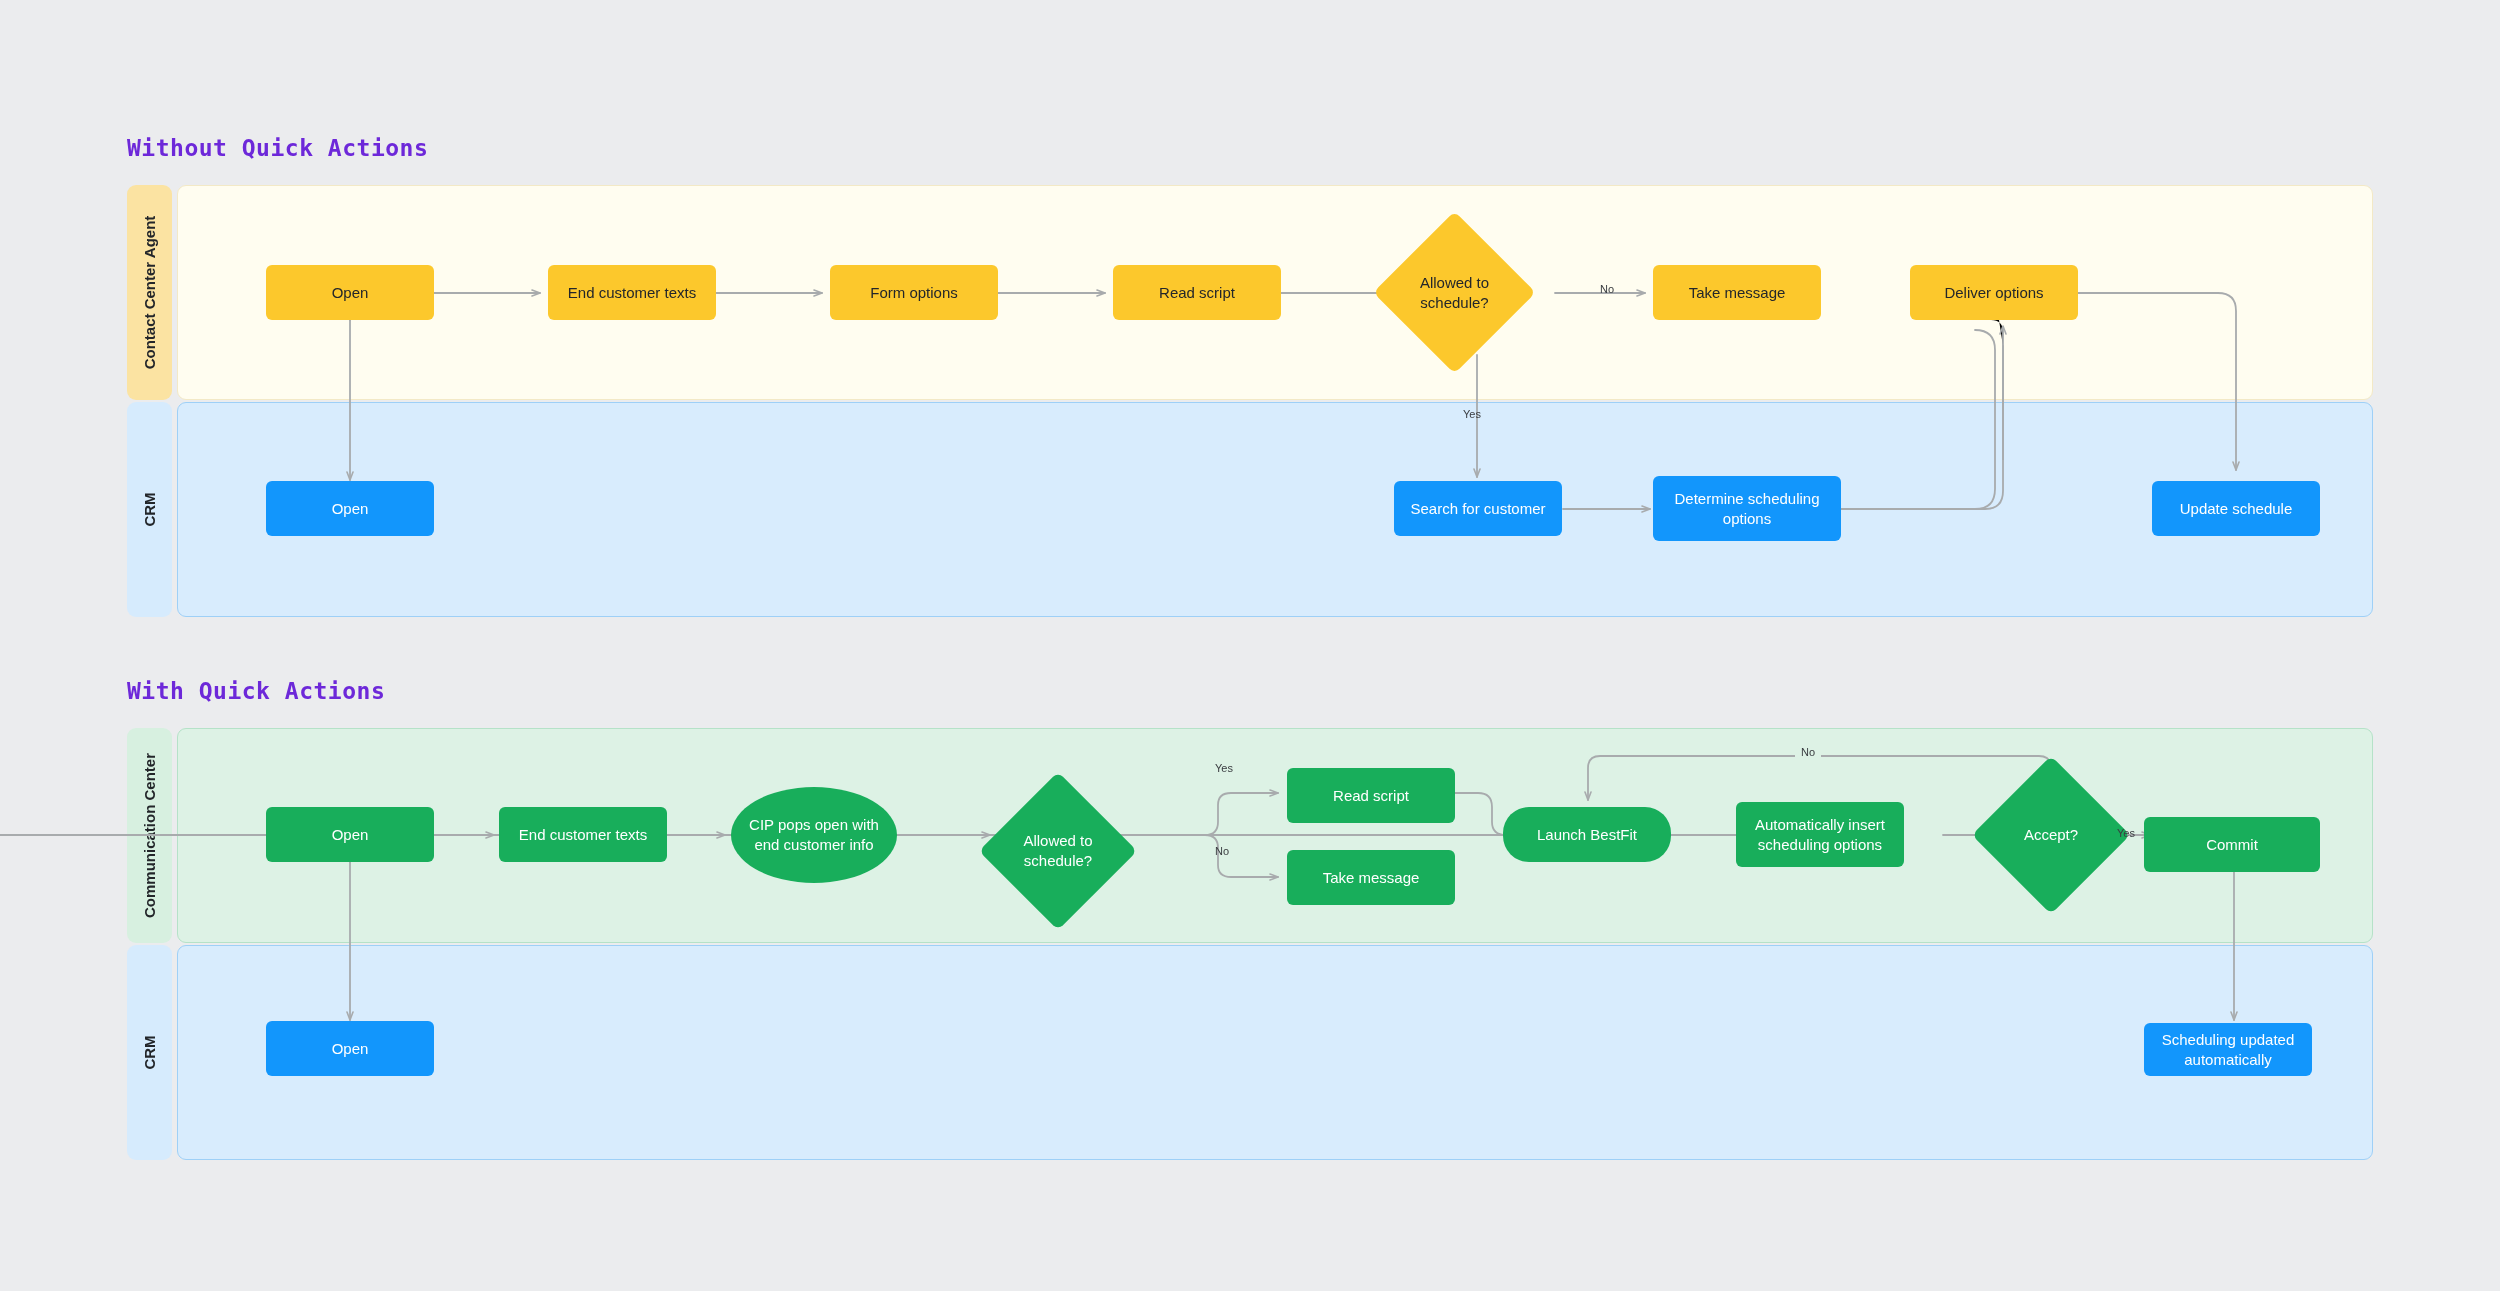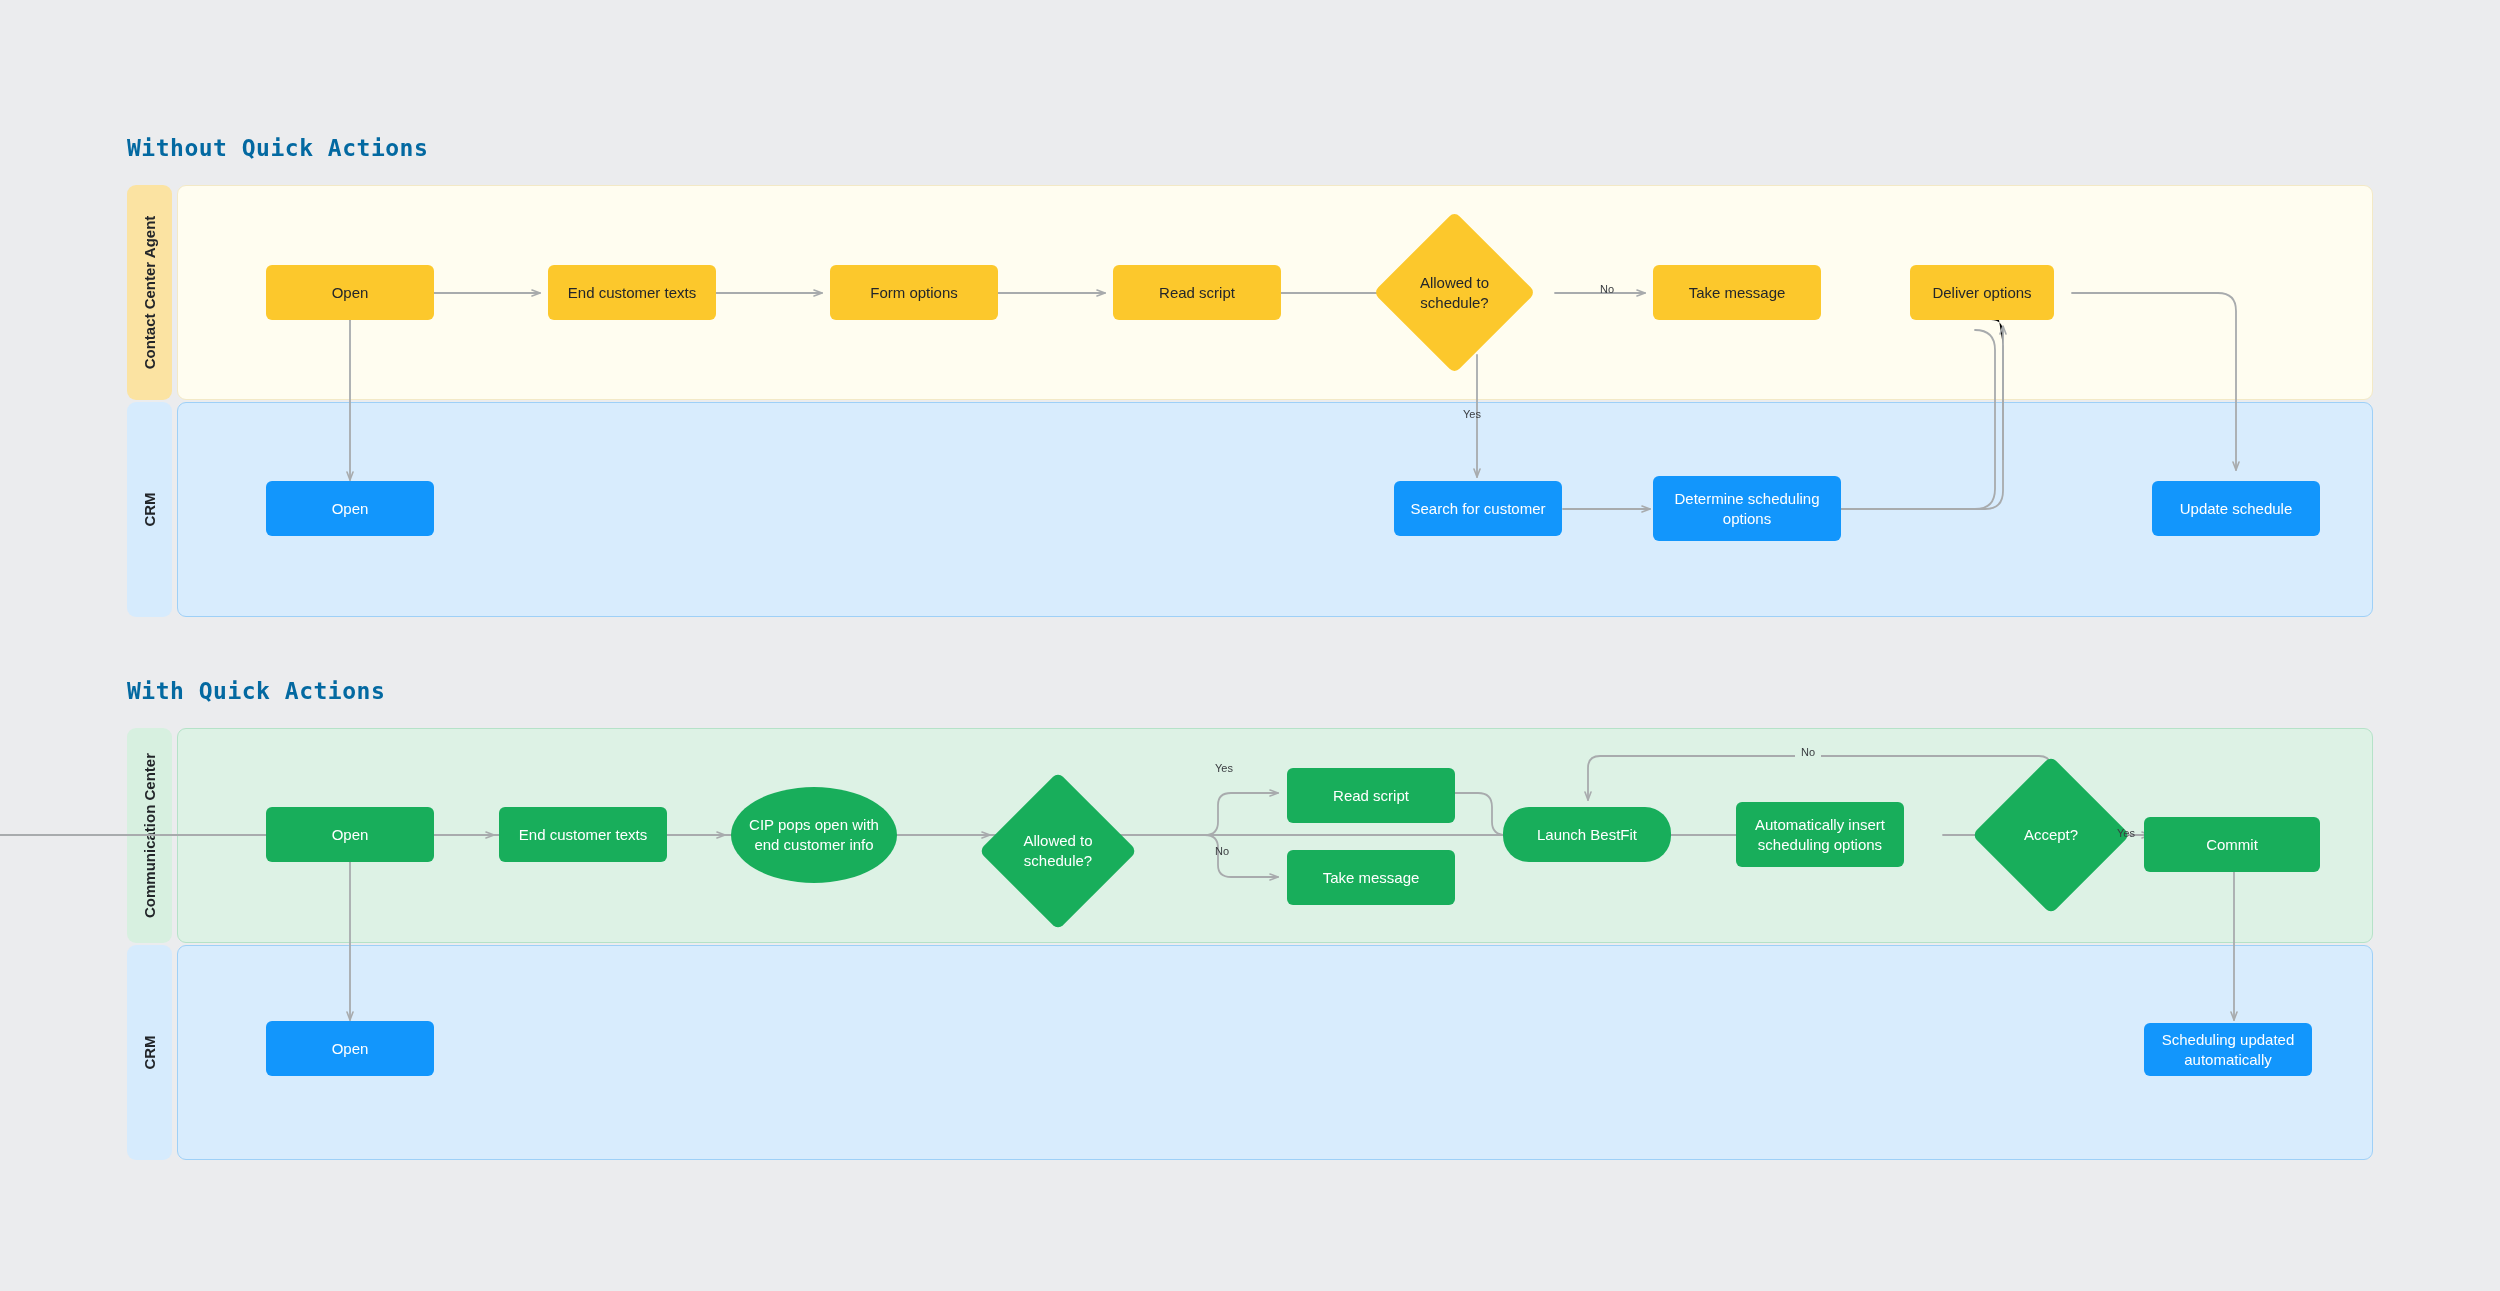--- a/index.html
+++ b/index.html
@@ -8,21 +8,21 @@
     background:#ebecee;
     font-family:"Liberation Sans", sans-serif;
     position:relative;
     overflow:hidden;
   }
   .section-title{
     position:absolute;
     font-family:"DejaVu Sans Mono","Liberation Mono",monospace;
     font-weight:700;
     font-size:23px;
-    color:#0369a1;
+    color:#6d28d9;
     letter-spacing:0.5px;
     white-space:nowrap;
     text-align:center;
   }
   
   .lane-tab{
     position:absolute;
     border-radius:9px;
     display:flex;align-items:center;justify-content:center;
   }
@@ -153,21 +153,21 @@
 <div class="node yellow" style="left:548px;top:265px;width:168px;height:55px;">End customer texts</div>
 <div class="node yellow" style="left:830px;top:265px;width:168px;height:55px;">Form options</div>
 <div class="node yellow" style="left:1113px;top:265px;width:168px;height:55px;">Read script</div>
 
 <div class="node diamond yellow" style="left:1397px;top:235px;width:115px;height:115px;">
   <div class="diamond-shape"></div>
   <div class="dlabel" style="width:150px;">Allowed to schedule?</div>
 </div>
 
 <div class="node yellow" style="left:1653px;top:265px;width:168px;height:55px;">Take message</div>
-<div class="node yellow" style="left:1910px;top:265px;width:144px;height:55px;">Deliver options</div>
+<div class="node yellow" style="left:1910px;top:265px;width:168px;height:55px;">Deliver options</div>
 
 <div class="node blue" style="left:266px;top:481px;width:168px;height:55px;">Open</div>
 <div class="node blue" style="left:1394px;top:481px;width:168px;height:55px;">Search for customer</div>
 <div class="node blue" style="left:1653px;top:476px;width:188px;height:65px;">Determine scheduling options</div>
 <div class="node blue" style="left:2152px;top:481px;width:168px;height:55px;">Update schedule</div>
 
 <div class="section-title" style="left:127px;top:678px;">With Quick Actions</div>
 
 <div class="lane-tab lane-green-tab" style="left:127px;top:728px;width:45px;height:215px;">
   <span>Communication Center</span>

